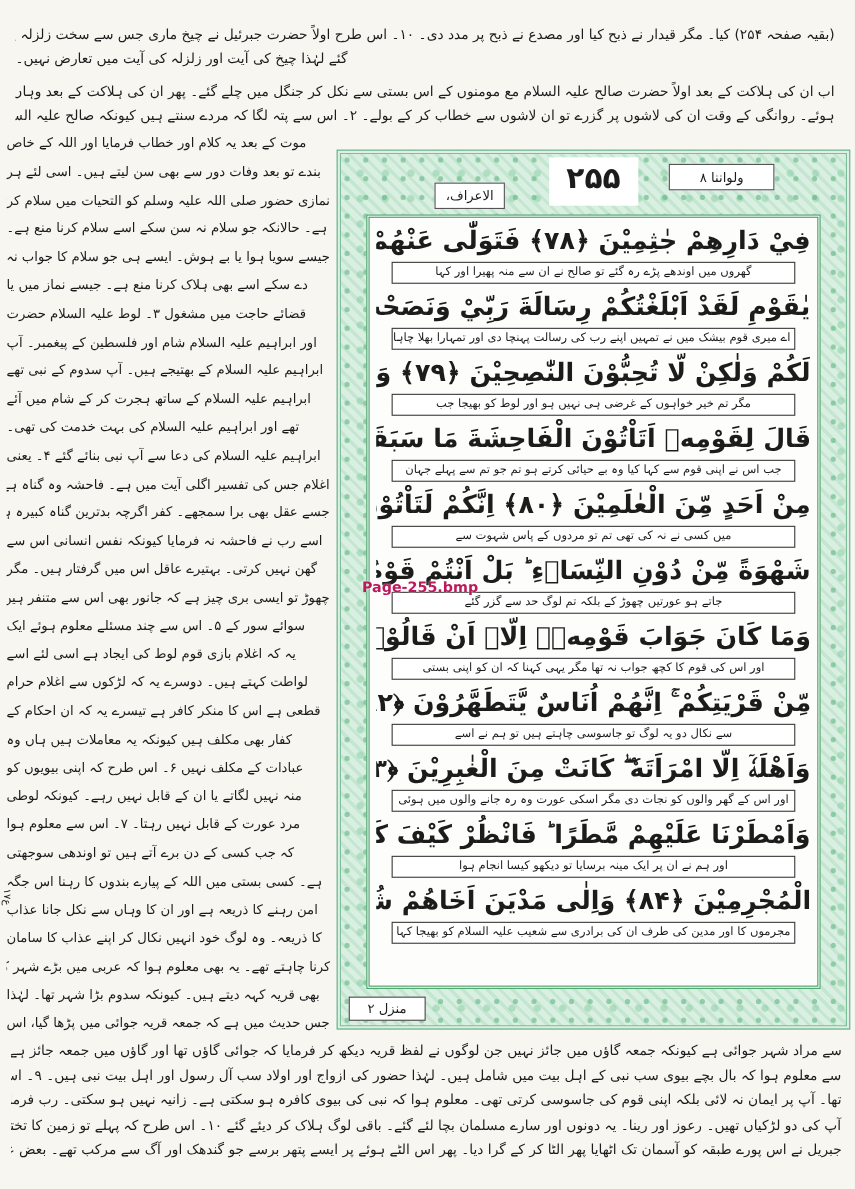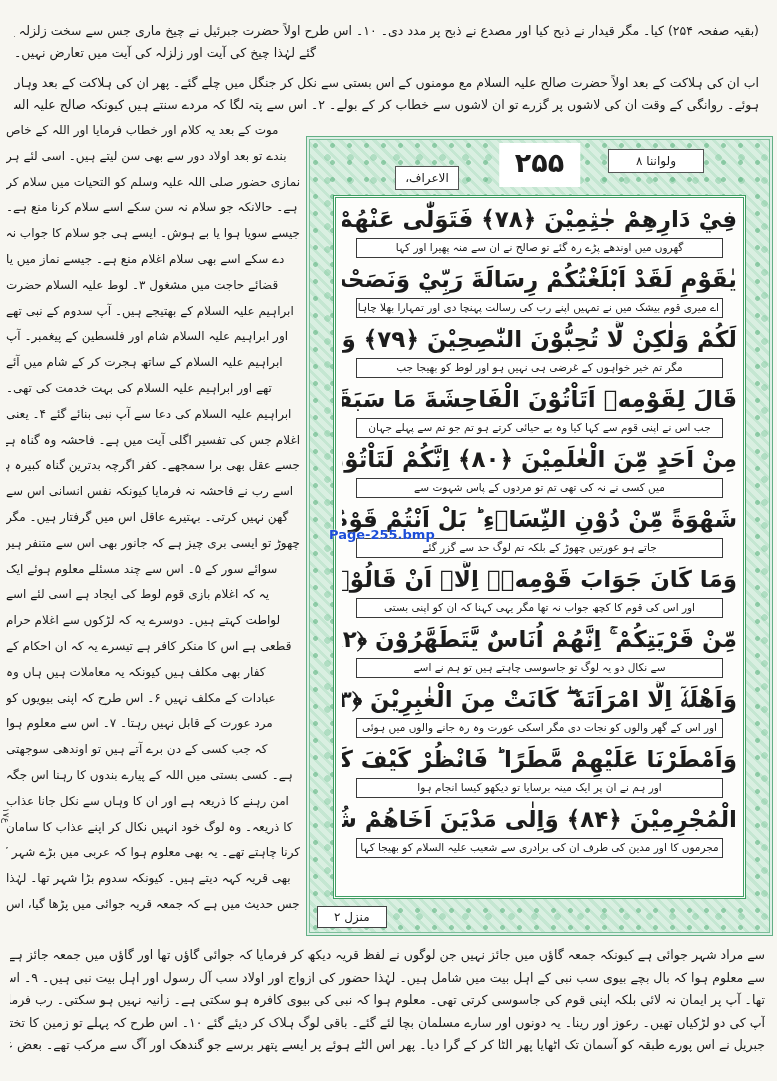--- a/index.html
+++ b/index.html
@@ -48,61 +48,62 @@
       white-space:nowrap;overflow:hidden;}
   .ur{border:1px solid #3a3a3a;background:#fff;margin:0 14px;height:18px;
       line-height:17px;font-size:10.5px;text-align:center;white-space:nowrap;
       overflow:hidden;padding:0 3px;}
 
   .manzil{position:absolute;left:10px;bottom:7px;background:#fff;border:1px solid #444;
           padding:0 16px;height:20px;line-height:20px;font-size:12px;}
 
   
   .file-label{position:absolute;left:329px;top:527px;font-size:13px;font-weight:700;
-              color:#1d4ed8;text-shadow:0 0 2px #fff;z-index:5;
+              color:#be185d;text-shadow:0 0 2px #fff;z-index:5;
               font-family:"DejaVu Sans",sans-serif;}
   .margin-note{position:absolute;left:1px;top:808px;writing-mode:vertical-rl;
                font-size:9px;color:#222;line-height:10px;}
 </style>
 </head>
 <body>
 
 <div class="page">
 
   <div class="top-para" dir="rtl">
       <div class="pline">(بقیہ صفحہ ۲۵۴) کیا۔ مگر قیدار نے ذبح کیا اور مصدع نے ذبح پر مدد دی۔ ۱۰۔ اس طرح اولاً حضرت جبرئیل نے چیخ ماری جس سے سخت زلزلہ پیدا ہوا اور وہ ہلاک ہو</div>
       <div class="pline">گئے لہٰذا چیخ کی آیت اور زلزلہ کی آیت میں تعارض نہیں۔</div>
       <div class="pline">اب ان کی ہلاکت کے بعد اولاً حضرت صالح علیہ السلام مع مومنوں کے اس بستی سے نکل کر جنگل میں چلے گئے۔ پھر ان کی ہلاکت کے بعد وہاں سے مکہ معظمہ روانہ</div>
       <div class="pline">ہوئے۔ روانگی کے وقت ان کی لاشوں پر گزرے تو ان لاشوں سے خطاب کر کے بولے۔ ۲۔ اس سے پتہ لگا کہ مردے سنتے ہیں کیونکہ صالح علیہ السلام نے ان کی</div>
     </div>
 
   <div class="commentary" dir="rtl">
       <div class="cline">موت کے بعد یہ کلام اور خطاب فرمایا اور اللہ کے خاص</div>
-      <div class="cline">بندے تو بعد اولاد دور سے بھی سن لیتے ہیں۔ اسی لئے ہر</div>
+      <div class="cline">بندے تو بعد وفات دور سے بھی سن لیتے ہیں۔ اسی لئے ہر</div>
       <div class="cline">نمازی حضور صلی اللہ علیہ وسلم کو التحیات میں سلام کرتا</div>
       <div class="cline">ہے۔ حالانکہ جو سلام نہ سن سکے اسے سلام کرنا منع ہے۔</div>
       <div class="cline">جیسے سویا ہوا یا بے ہوش۔ ایسے ہی جو سلام کا جواب نہ</div>
-      <div class="cline">دے سکے اسے بھی سلام اغلام منع ہے۔ جیسے نماز میں یا</div>
+      <div class="cline">دے سکے اسے بھی ہلاک کرنا منع ہے۔ جیسے نماز میں یا</div>
       <div class="cline">قضائے حاجت میں مشغول ۳۔ لوط علیہ السلام حضرت</div>
+      <div class="cline">اور ابراہیم علیہ السلام شام اور فلسطین کے پیغمبر۔ آپ</div>
       <div class="cline">ابراہیم علیہ السلام کے بھتیجے ہیں۔ آپ سدوم کے نبی تھے</div>
-      <div class="cline">اور ابراہیم علیہ السلام شام اور فلسطین کے پیغمبر۔ آپ</div>
       <div class="cline">ابراہیم علیہ السلام کے ساتھ ہجرت کر کے شام میں آئے</div>
       <div class="cline">تھے اور ابراہیم علیہ السلام کی بہت خدمت کی تھی۔</div>
       <div class="cline">ابراہیم علیہ السلام کی دعا سے آپ نبی بنائے گئے ۴۔ یعنی</div>
       <div class="cline">اغلام جس کی تفسیر اگلی آیت میں ہے۔ فاحشہ وہ گناہ ہے</div>
       <div class="cline">جسے عقل بھی برا سمجھے۔ کفر اگرچہ بدترین گناہ کبیرہ ہے مگر</div>
       <div class="cline">اسے رب نے فاحشہ نہ فرمایا کیونکہ نفس انسانی اس سے</div>
       <div class="cline">گھن نہیں کرتی۔ بہتیرے عاقل اس میں گرفتار ہیں۔ مگر</div>
       <div class="cline">چھوڑ تو ایسی بری چیز ہے کہ جانور بھی اس سے متنفر ہیں</div>
       <div class="cline">سوائے سور کے ۵۔ اس سے چند مسئلے معلوم ہوئے ایک</div>
       <div class="cline">یہ کہ اغلام بازی قوم لوط کی ایجاد ہے اسی لئے اسے</div>
       <div class="cline">لواطت کہتے ہیں۔ دوسرے یہ کہ لڑکوں سے اغلام حرام</div>
       <div class="cline">قطعی ہے اس کا منکر کافر ہے تیسرے یہ کہ ان احکام کے</div>
       <div class="cline">کفار بھی مکلف ہیں کیونکہ یہ معاملات ہیں ہاں وہ</div>
       <div class="cline">عبادات کے مکلف نہیں ۶۔ اس طرح کہ اپنی بیویوں کو</div>
+      <div class="cline">منہ نہیں لگاتے یا ان کے قابل نہیں رہے۔ کیونکہ لوطی</div>
       <div class="cline">مرد عورت کے قابل نہیں رہتا۔ ۷۔ اس سے معلوم ہوا</div>
       <div class="cline">کہ جب کسی کے دن برے آتے ہیں تو اوندھی سوجھتی</div>
       <div class="cline">ہے۔ کسی بستی میں اللہ کے پیارے بندوں کا رہنا اس جگہ</div>
       <div class="cline">امن رہنے کا ذریعہ ہے اور ان کا وہاں سے نکل جانا عذاب</div>
       <div class="cline">کا ذریعہ۔ وہ لوگ خود انہیں نکال کر اپنے عذاب کا سامان</div>
       <div class="cline">کرنا چاہتے تھے۔ یہ بھی معلوم ہوا کہ عربی میں بڑے شہر کو</div>
       <div class="cline">بھی قریہ کہہ دیتے ہیں۔ کیونکہ سدوم بڑا شہر تھا۔ لہٰذا</div>
       <div class="cline">جس حدیث میں ہے کہ جمعہ قریہ جوائی میں پڑھا گیا، اس</div>
     </div>
 

